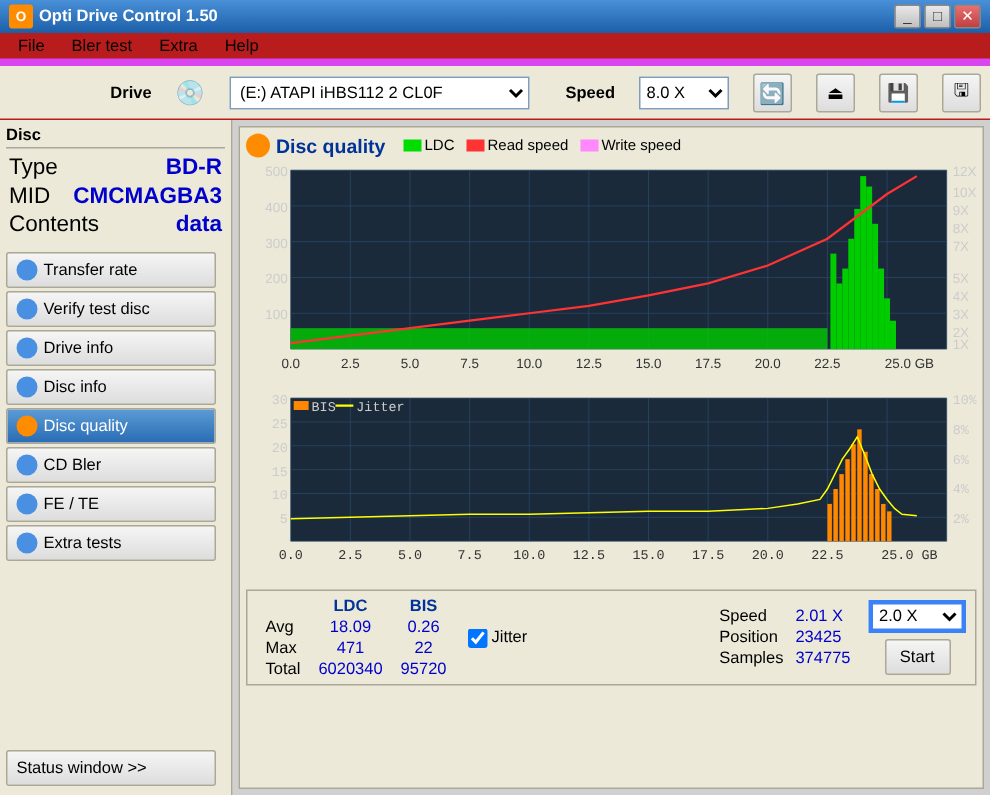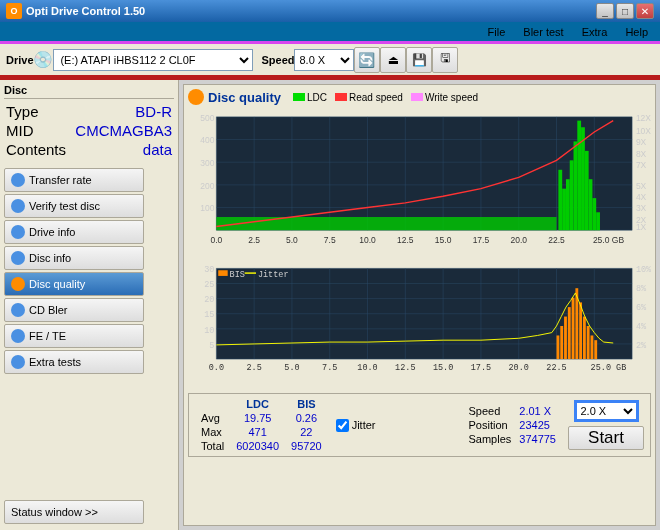--- a/index.html
+++ b/index.html
@@ -7,52 +7,52 @@
     
     
     .title-bar { background: linear-gradient(to bottom, #4a90d9, #1a5fa8); color: white; height: 22px; display: flex; align-items: center; padding: 0 6px; justify-content: space-between; }
     .title-bar-left { display: flex; align-items: center; gap: 4px; font-size: 11px; font-weight: bold; }
     .title-bar-icon { width: 16px; height: 16px; background: #ff8c00; border-radius: 2px; display: flex; align-items: center; justify-content: center; font-size: 9px; color: white; }
     .title-bar-controls { display: flex; gap: 2px; }
     .tb-btn { width: 18px; height: 16px; background: linear-gradient(to bottom, #e8e8e8, #c0c0c0); border: 1px solid #888; border-radius: 2px; display: flex; align-items: center; justify-content: center; font-size: 10px; cursor: pointer; color: #333; }
     .tb-btn.close { background: linear-gradient(to bottom, #e87070, #c04040); color: white; }
 
     
-    .menu-bar { background: #0369a1; height: 22px; display: flex; align-items: center; padding: 0 4px; border-bottom: 3px solid #d946ef; gap: 2px; justify-content: flex-end; }
+    .menu-bar { background: #b91c1c; height: 22px; display: flex; align-items: center; padding: 0 4px; border-bottom: 5px solid #d946ef; gap: 2px; }
     .menu-item { padding: 2px 8px; cursor: pointer; font-size: 11px; color: #000; }
 
     
-    .toolbar { background: #ece9d8; height: 36px; display: flex; align-items: center; padding: 2px 6px; border-bottom: 5px solid #b91c1c; gap: 0; }
+    .toolbar { background: #ece9d8; height: 36px; display: flex; align-items: center; padding: 2px 6px; border-bottom: 1px solid #b91c1c; gap: 16px; justify-content: flex-end; }
     .toolbar-label { font-size: 11px; font-weight: bold; }
     .drive-select { height: 22px; font-size: 11px; background: white; border: 1px solid #7f9db9; padding: 1px 2px; width: 200px; }
     .speed-label { margin-left: 8px; font-size: 11px; font-weight: bold; }
     .speed-select { height: 22px; width: 60px; font-size: 11px; background: white; border: 1px solid #7f9db9; }
     .tb-icon-btn { width: 26px; height: 26px; background: linear-gradient(to bottom, #f5f5f5, #ddd); border: 1px solid #aca899; border-radius: 2px; cursor: pointer; display: flex; align-items: center; justify-content: center; font-size: 14px; }
 
     
     .main { display: flex; height: calc(530px - 22px - 22px - 36px); }
     .disc-section { margin-bottom: 8px; }
     .disc-title { font-size: 11px; font-weight: bold; margin-bottom: 4px; border-bottom: 1px solid #aca899; padding-bottom: 2px; }
     .disc-row { display: flex; justify-content: space-between; font-size: 15px; margin-bottom: 2px; padding: 0 2px; }
     .disc-key { color: #000; }
-    .disc-val { color: #0000cc; font-weight: normal; }
+    .disc-val { color: #0000cc; font-weight: bold; }
     .sidebar-btn { width: 140px; height: 24px; background: linear-gradient(to bottom, #f5f5f5, #ddd); border: 1px solid #aca899; border-radius: 2px; margin-bottom: 2px; display: flex; align-items: center; padding: 0 6px; gap: 4px; cursor: pointer; font-size: 11px; }
     .sidebar-btn.active { background: linear-gradient(to bottom, #5b9bd5, #2a6cb5); color: white; }
     .sidebar-btn .btn-icon { width: 14px; height: 14px; border-radius: 50%; flex-shrink: 0; display: flex; align-items: center; justify-content: center; }
     .icon-blue { background: #4a90e2; }
     .icon-orange { background: #ff8c00; }
 
     
     .content { flex: 1; background: #d0d0d0; padding: 4px; overflow: hidden; }
     .dq-header { display: flex; align-items: center; gap: 4px; margin-bottom: 4px; }
     .dq-title { font-size: 13px; font-weight: bold; color: #003399; }
     .legend { display: flex; gap: 8px; font-size: 10px; align-items: center; margin-left: 8px; }
     .legend-item { display: flex; align-items: center; gap: 2px; }
     .legend-color { width: 12px; height: 8px; }
-    .start-btn { width: 76px; height: 24px; background: linear-gradient(to bottom, #f5f5f5, #ddd); border: 1px solid #aca899; border-radius: 2px; cursor: pointer; font-size: 17px; }
+    .start-btn { width: 44px; height: 24px; background: linear-gradient(to bottom, #f5f5f5, #ddd); border: 1px solid #aca899; border-radius: 2px; cursor: pointer; font-size: 11px; }
   </style>
 </head>
 <body>
 
 <div class="title-bar">
   <div class="title-bar-left">
     <div class="title-bar-icon">O</div>
     <span>Opti Drive Control 1.50</span>
   </div>
   <div class="title-bar-controls">
@@ -80,21 +80,21 @@
     <option>8.0 X</option>
   </select>
   <div class="tb-icon-btn">🔄</div>
   <div class="tb-icon-btn" style="font-size:12px;">⏏</div>
   <div class="tb-icon-btn" style="font-size:12px;">💾</div>
   <div class="tb-icon-btn" style="font-size:12px;">🖫</div>
 </div>
 
 <div class="main">
 
-  <div style="width:179px; background:#ece9d8; border-right:1px solid #aca899; padding:4px; flex-shrink:0; position:relative; display:flex; flex-direction:column;">
+  <div style="width:155px; background:#ece9d8; border-right:1px solid #aca899; padding:4px; flex-shrink:0; position:relative; display:flex; flex-direction:column;">
 
     <div class="disc-section">
       <div class="disc-title">Disc</div>
       <div class="disc-row">
         <span class="disc-key">Type</span>
         <span class="disc-val">BD-R</span>
       </div>
       <div class="disc-row">
         <span class="disc-key">MID</span>
         <span class="disc-val">CMCMAGBA3</span>
@@ -314,21 +314,21 @@
       <div style="background:#ece9d8; border:1px solid #aca899; padding:3px 6px; display:flex; align-items:center; gap:8px; flex-shrink:0; margin-top:2px;">
         <table style="font-size:11px; border-collapse:collapse;">
           <tbody>
               <tr>
             <td style="padding:1px 6px;"></td>
             <td style="padding:1px 6px; color:#003399; font-weight:bold; text-align:center;">LDC</td>
             <td style="padding:1px 6px; color:#003399; font-weight:bold; text-align:center;">BIS</td>
           </tr>
           <tr>
             <td style="padding:1px 6px;">Avg</td>
-            <td style="padding:1px 6px; color:#0000cc; text-align:center;">19.75</td>
+            <td style="padding:1px 6px; color:#0000cc; text-align:center;">18.09</td>
             <td style="padding:1px 6px; color:#0000cc; text-align:center;">0.26</td>
           </tr>
           <tr>
             <td style="padding:1px 6px;">Max</td>
             <td style="padding:1px 6px; color:#0000cc; text-align:center;">471</td>
             <td style="padding:1px 6px; color:#0000cc; text-align:center;">22</td>
           </tr>
           <tr>
             <td style="padding:1px 6px;">Total</td>
             <td style="padding:1px 6px; color:#0000cc; text-align:center;">6020340</td>

